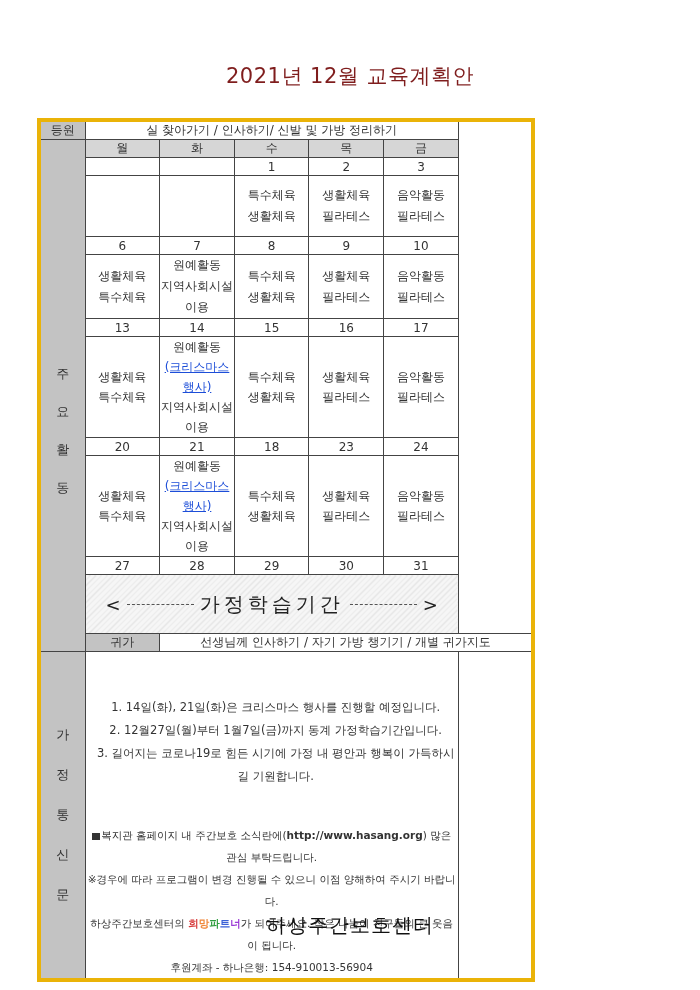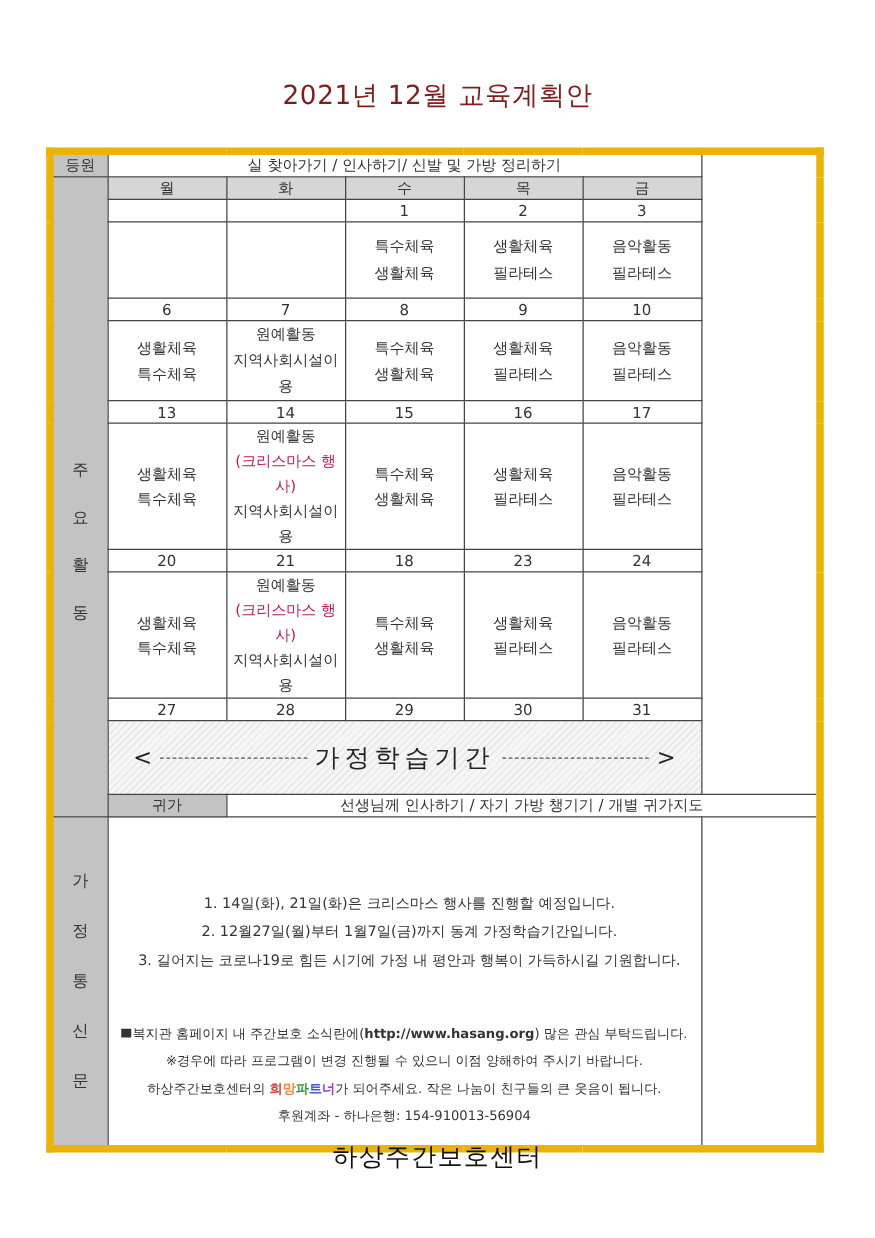--- a/index.html
+++ b/index.html
@@ -1,27 +1,27 @@
 <!DOCTYPE html>
 <html><head>
 <meta charset="utf-8">
 <style>
   html, body { margin:0; padding:0; background:#ffffff; }
   body { width:700px; height:990px; position:relative; font-family:"DejaVu Sans", sans-serif; color:#222; overflow:hidden; }
   .title { position:absolute; left:0; top:62px; width:700px; text-align:center; font-size:21px; color:#7f1d1d; letter-spacing:0.5px; }
   .footer-title { position:absolute; left:0; top:912px; width:700px; text-align:center; font-size:20px; color:#111; letter-spacing:1px; }
-  table.plan { position:absolute; left:37px; top:118px; width:622px; border-collapse:collapse; table-layout:fixed; border:6px solid #eab308; }
+  table.plan { position:absolute; left:37px; top:118px; width:498px; border-collapse:collapse; table-layout:fixed; border:4px solid #eab308; }
   table.plan td { border:1px solid #444; padding:0; text-align:center; vertical-align:middle; font-size:12px; color:#333; }
   td.side { background:#c3c3c3; width:46px; color:#222; font-size:13px; }
   td.side-small { background:#c3c3c3; font-size:12px; color:#222; }
   td.dayname { background:#d6d6d6; height:17px; font-size:12px; }
   td.daynum { height:17px; font-size:12px; color:#222; }
   td.act { height:60px; line-height:21px; }
   td.act.tall { height:62px; line-height:20px; }
-  .red { color:#be185d; }
+  .red { color:#1d4ed8;text-decoration:underline; }
   td.vac { height:58px; background:repeating-linear-gradient(135deg, #f6f6f6 0px, #f6f6f6 3px, #e4e4e4 3px, #e4e4e4 4px); }
   .vac-wrap { display:flex; align-items:center; justify-content:center; padding:0 20px; font-size:16px; color:#222; }
   .vac-line { flex:1; border-top:1px dashed #555; height:0; margin:0 6px; }
   .vac-arrow { font-size:18px; color:#222; }
   .vac-label { letter-spacing:4px; font-size:20px; }
   td.banner { height:17px; font-size:12.5px; color:#333; }
   td.news { height:262px; text-align:left; vertical-align:top; }
   .notes { margin:44px 0 0 8px; font-size:11.5px; line-height:23px; color:#333; }
   .info { margin-top:36px; font-size:10.5px; line-height:22px; color:#333; }
   .info b.url { font-weight:bold; }

